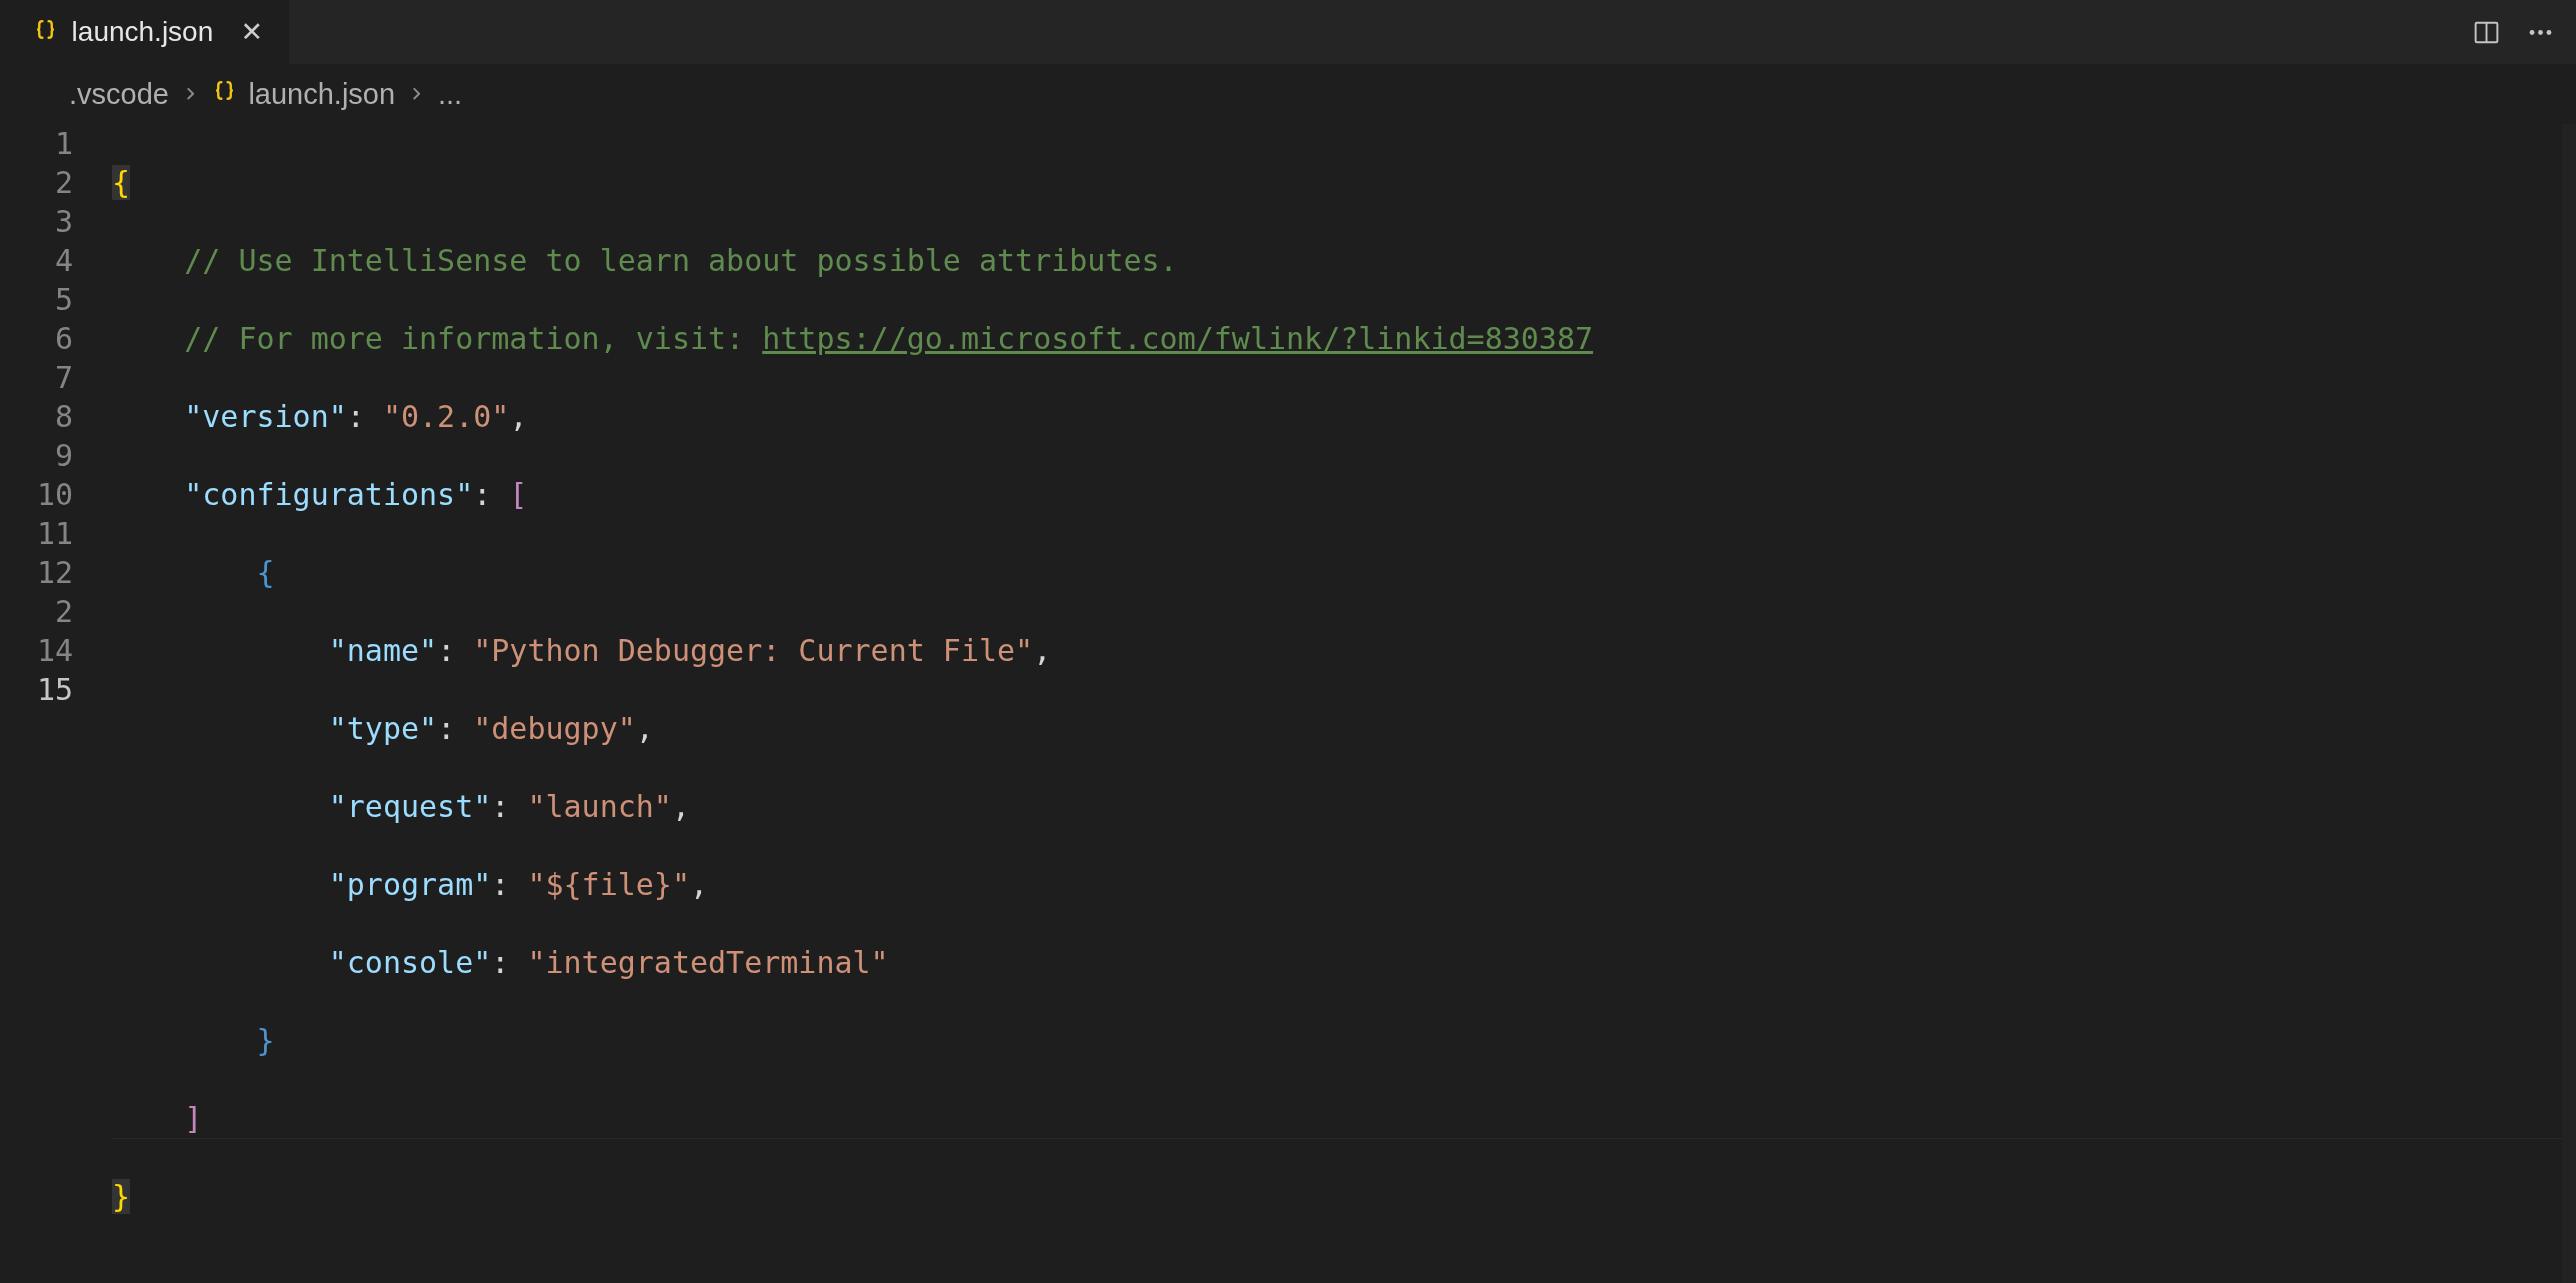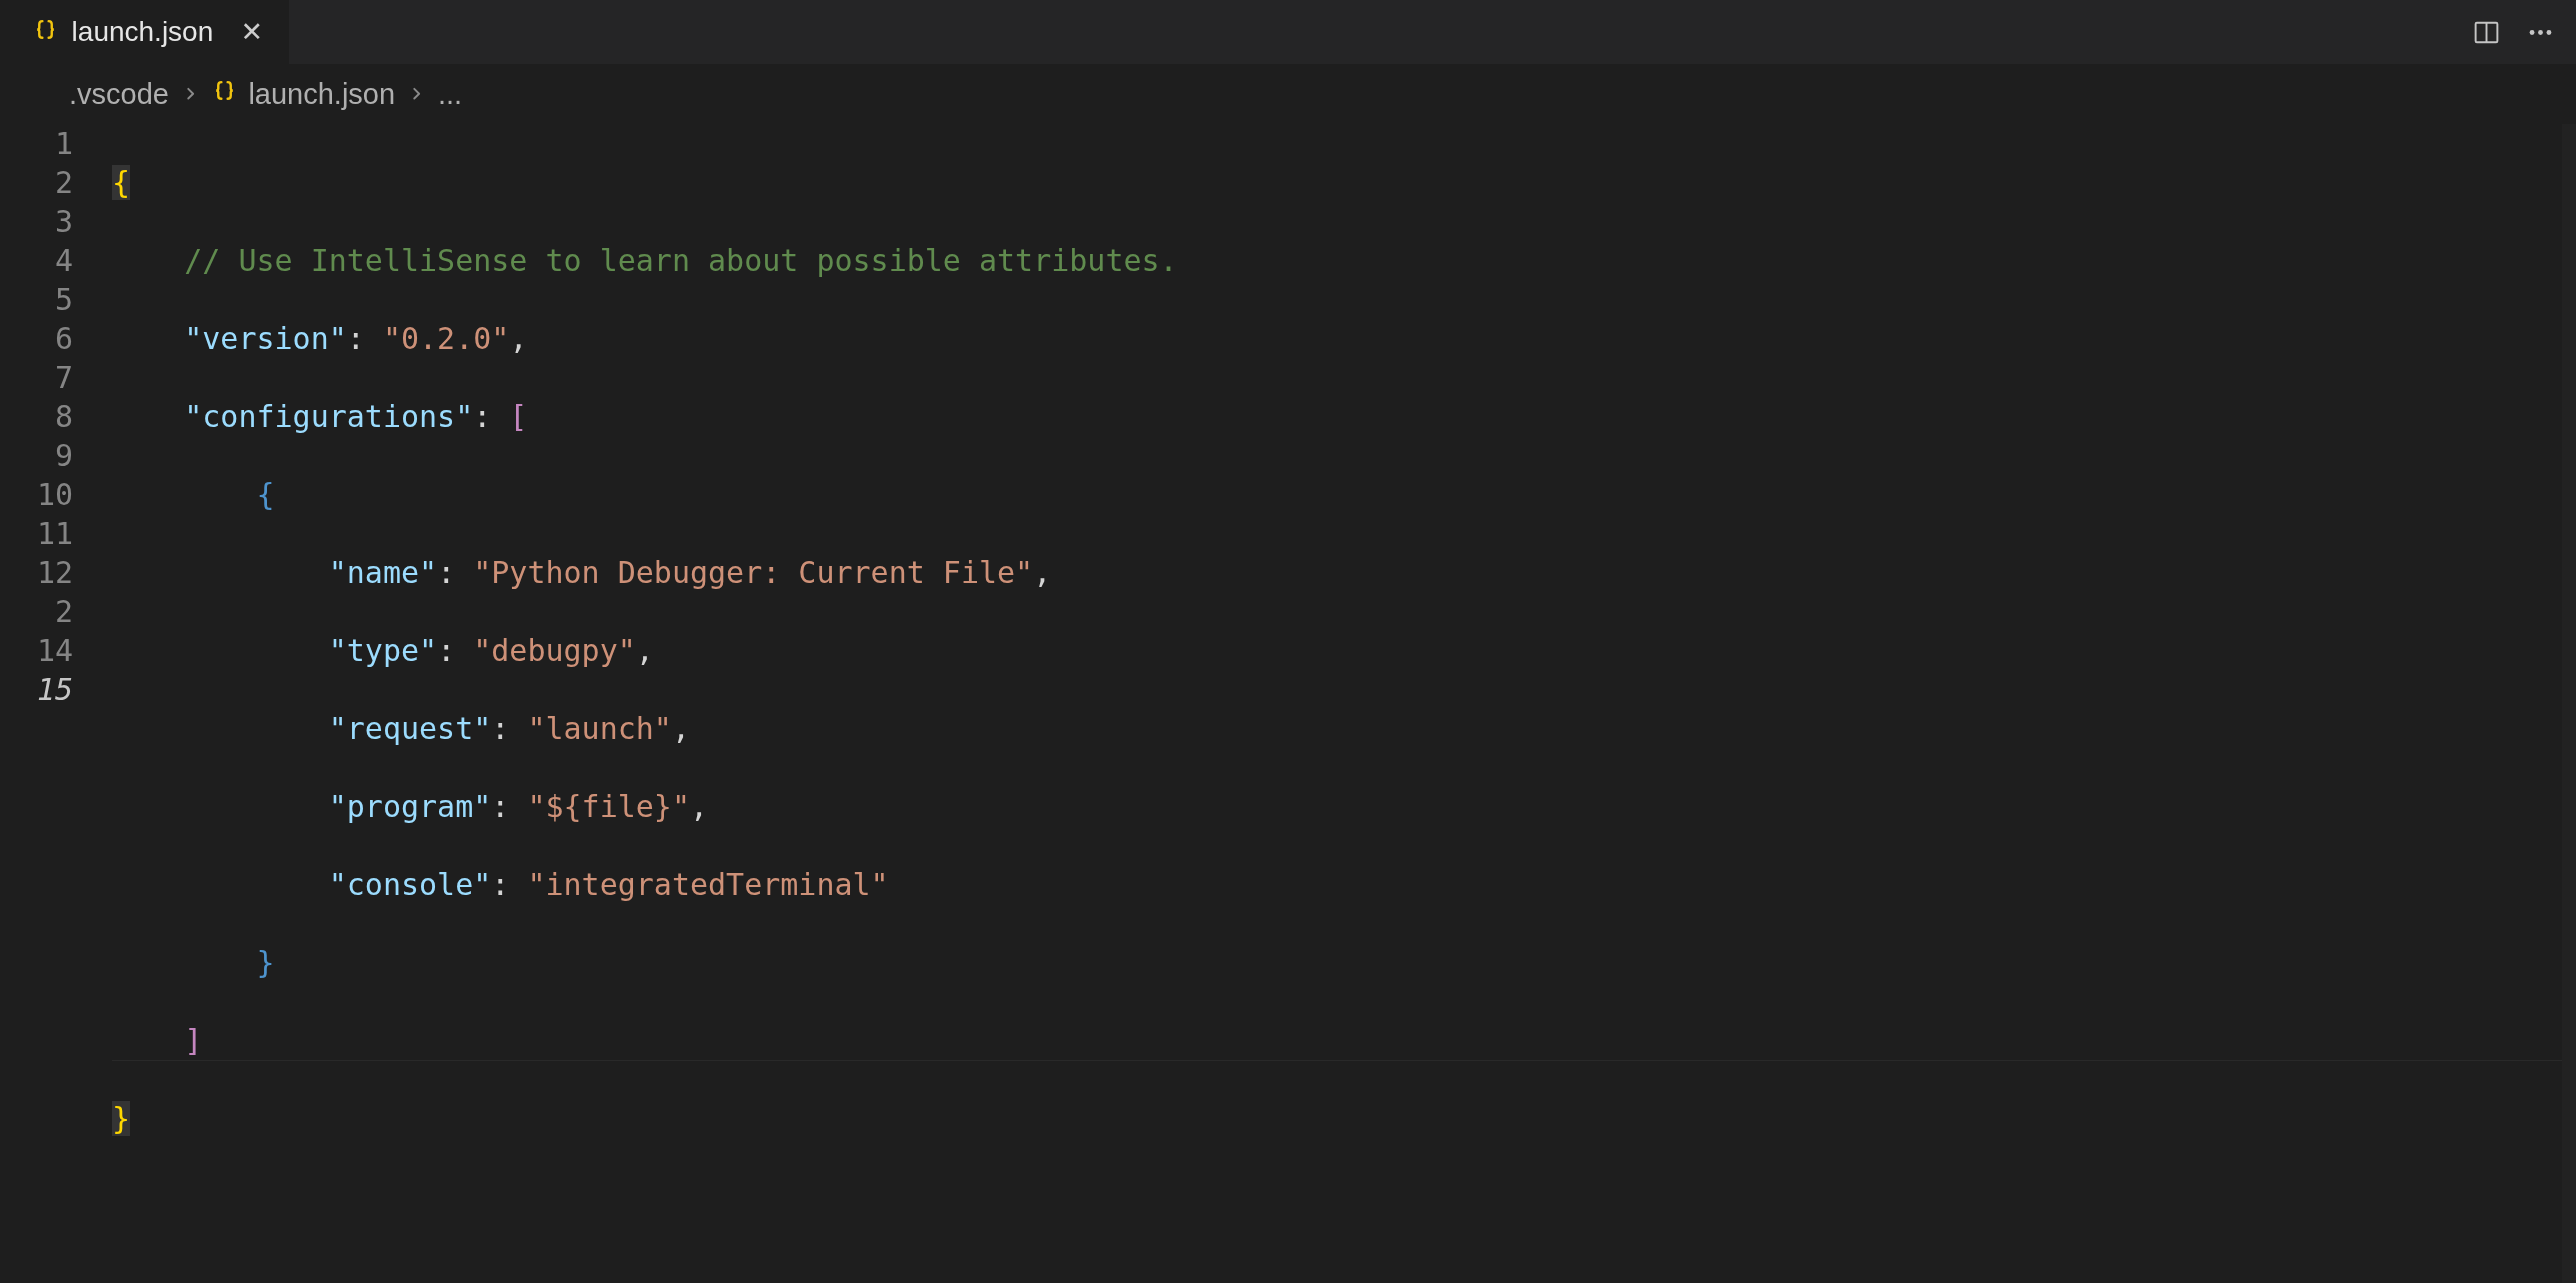--- a/index.html
+++ b/index.html
@@ -81,21 +81,21 @@
   }
   .gutter {
     width: 112px;
     padding-right: 39px;
     text-align: right;
     color: #858585;
     user-select: none;
     padding-top: 0;
   }
   .gutter .ln { height: 39px; }
-  .gutter .ln.current { color: #c6c6c6; font-style: italic; }
+  .gutter .ln.current { color: #c6c6c6; }
   .code {
     flex: 1;
     white-space: pre;
     padding-top: 0;
     position: relative;
   }
   .code .line { height: 39px; }
   .code .line.dim-rule {
     box-shadow: 0 1px 0 rgba(255,255,255,0.05);
   }
@@ -189,20 +189,21 @@
     <div class="ln">11</div>
     <div class="ln">12</div>
     <div class="ln">2</div>
     <div class="ln">14</div>
     <div class="ln current">15</div>
   </div>
 
   <div class="code">
 <div class="line"><span class="t-brace caret-brace">{</span></div>
 <div class="line">    <span class="t-comment">// Use IntelliSense to learn about possible attributes.</span></div>
+<div class="line">    <span class="t-comment">// For more information, visit: </span><span class="t-link">https://go.microsoft.com/fwlink/?linkid=830387</span></div>
 <div class="line">    <span class="t-key">"version"</span><span class="t-punct">: </span><span class="t-string">"0.2.0"</span><span class="t-punct">,</span></div>
 <div class="line">    <span class="t-key">"configurations"</span><span class="t-punct">: </span><span class="t-brace2">[</span></div>
 <div class="line">        <span class="t-brace3">{</span></div>
 <div class="line">            <span class="t-key">"name"</span><span class="t-punct">: </span><span class="t-string">"Python Debugger: Current File"</span><span class="t-punct">,</span></div>
 <div class="line">            <span class="t-key">"type"</span><span class="t-punct">: </span><span class="t-string">"debugpy"</span><span class="t-punct">,</span></div>
 <div class="line">            <span class="t-key">"request"</span><span class="t-punct">: </span><span class="t-string">"launch"</span><span class="t-punct">,</span></div>
 <div class="line">            <span class="t-key">"program"</span><span class="t-punct">: </span><span class="t-string">"${file}"</span><span class="t-punct">,</span></div>
 <div class="line">            <span class="t-key">"console"</span><span class="t-punct">: </span><span class="t-string">"integratedTerminal"</span></div>
 <div class="line">        <span class="t-brace3">}</span></div>
 <div class="line dim-rule">    <span class="t-brace2">]</span></div>

